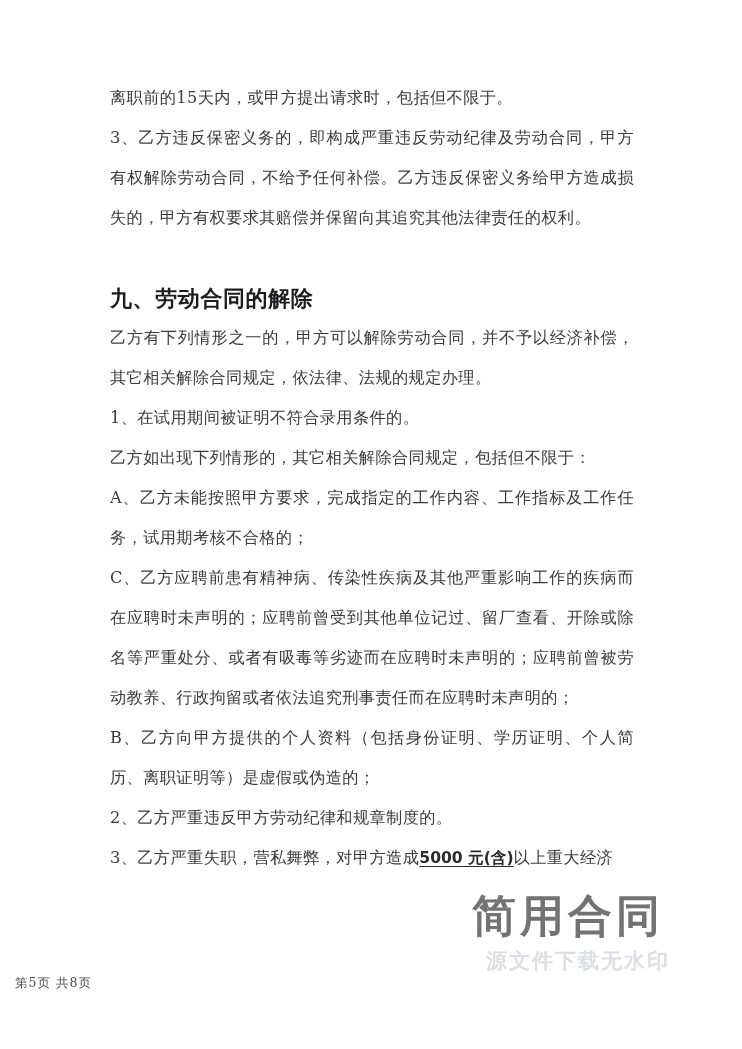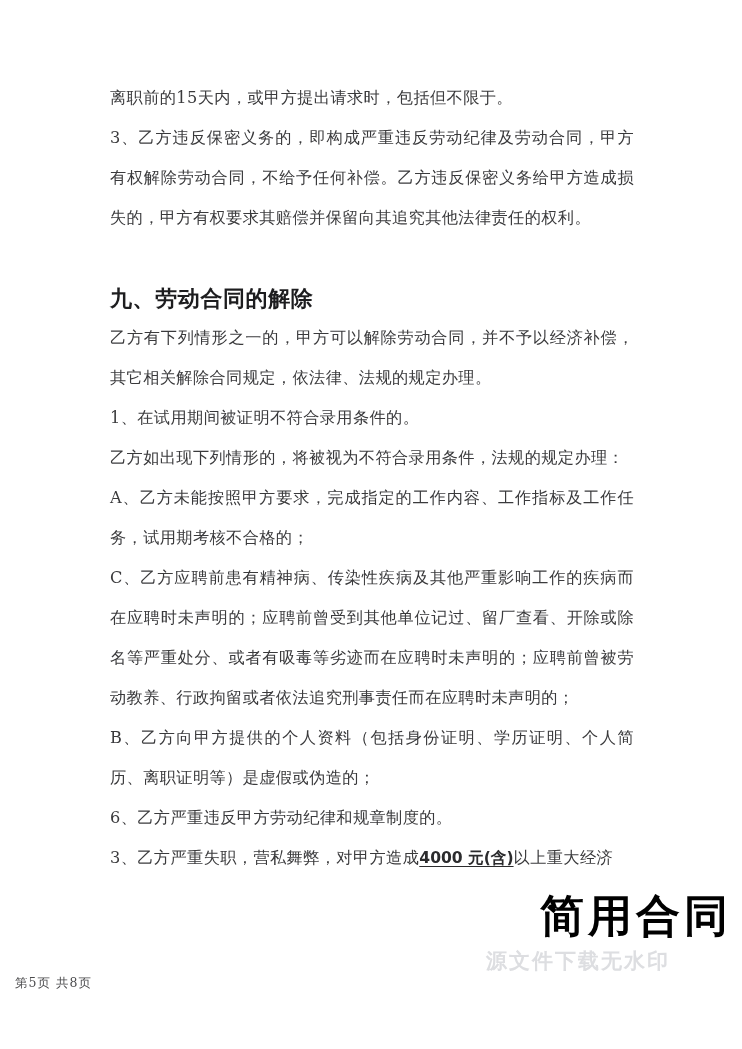--- a/index.html
+++ b/index.html
@@ -32,23 +32,22 @@
   .wm-main {
     position: absolute;
     top: 0;
     left: 0;
     width: 100%;
     font-family: "DejaVu Sans", "Liberation Sans", sans-serif;
     font-weight: 700;
     font-size: 44px;
     letter-spacing: 4px;
     line-height: 50px;
-    color: #000000;
+    color: #737373;
     white-space: nowrap;
-    text-align: right;
   }
   .wm-sub {
     position: absolute;
     top: 56px;
     left: 14px;
     font-family: "DejaVu Sans", "Liberation Sans", sans-serif;
     font-weight: 700;
     font-size: 21px;
     letter-spacing: 2px;
     color: #dddee1;
@@ -127,31 +126,31 @@
     <p class="para">3、乙方违反保密义务的，即构成严重违反劳动纪律及劳动合同，甲方有权解除劳动合同，不给予任何补偿。乙方违反保密义务给甲方造成损失的，甲方有权要求其赔偿并保留向其追究其他法律责任的权利。</p>
 
     <div class="spacer"></div>
 
     <p class="heading">九、劳动合同的解除</p>
 
     <p class="para">乙方有下列情形之一的，甲方可以解除劳动合同，并不予以经济补偿，其它相关解除合同规定，依法律、法规的规定办理。</p>
 
     <p class="para">1、在试用期间被证明不符合录用条件的。</p>
 
-    <p class="para">乙方如出现下列情形的，将被视为不符合录用条件，法规的规定办理：</p>
+    <p class="para">乙方如出现下列情形的，其它相关解除合同规定，包括但不限于：</p>
 
     <p class="para">A、乙方未能按照甲方要求，完成指定的工作内容、工作指标及工作任务，试用期考核不合格的；</p>
 
     <p class="para">C、乙方应聘前患有精神病、传染性疾病及其他严重影响工作的疾病而在应聘时未声明的；应聘前曾受到其他单位记过、留厂查看、开除或除名等严重处分、或者有吸毒等劣迹而在应聘时未声明的；应聘前曾被劳动教养、行政拘留或者依法追究刑事责任而在应聘时未声明的；</p>
 
     <p class="para">B、乙方向甲方提供的个人资料（包括身份证明、学历证明、个人简历、离职证明等）是虚假或伪造的；</p>
 
-    <p class="para">6、乙方严重违反甲方劳动纪律和规章制度的。</p>
+    <p class="para">2、乙方严重违反甲方劳动纪律和规章制度的。</p>
 
-    <p class="para"><span>3、乙方严重失职，营私舞弊，对甲方造成</span><span class="amount">4000 元(含)</span><span>以上重大经济</span></p>
+    <p class="para"><span>3、乙方严重失职，营私舞弊，对甲方造成</span><span class="amount">5000 元(含)</span><span>以上重大经济</span></p>
 
   </div>
 
   <div class="footer">
     <span class="footer-text">第5页  共8页</span>
   </div>
 
 </div>
 
 </body></html>

